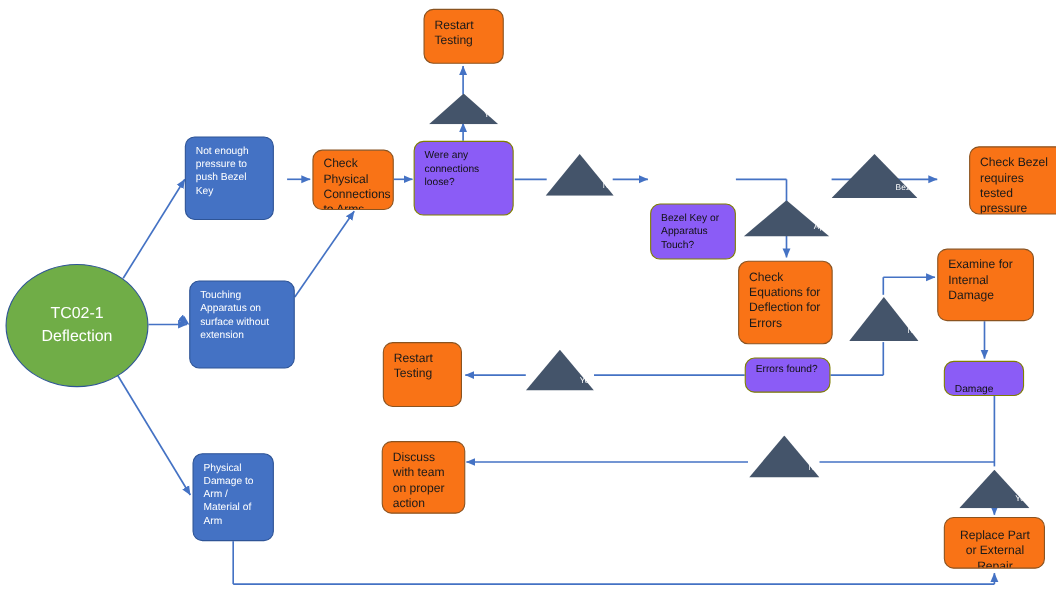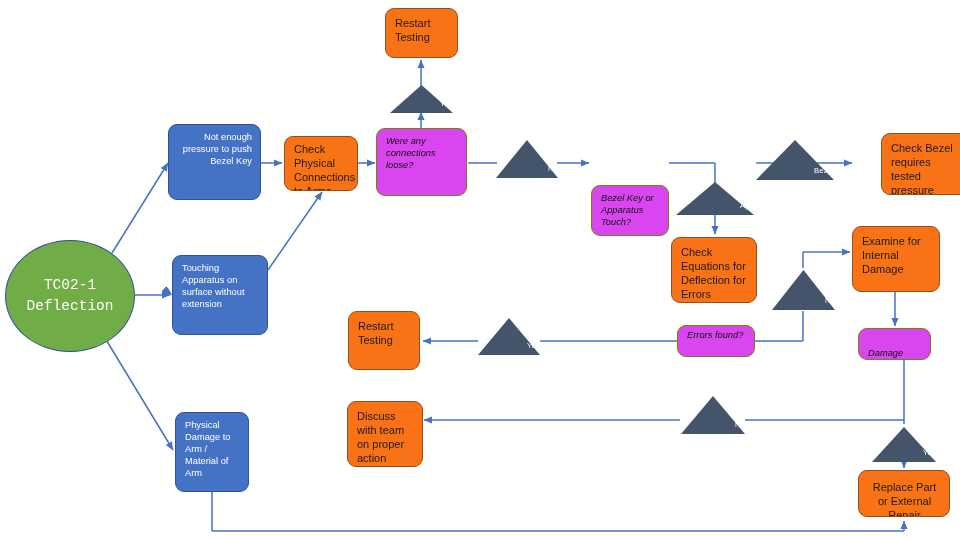--- a/index.html
+++ b/index.html
@@ -29,40 +29,38 @@
     color:#ffffff;
     font-size:9.3px;
   }
   .n-orange{
     background:#f97316;
     border:1.6px solid #8A5320;
     color:#1a1a1a;
     font-size:11px;
   }
   .n-yellow{
-    background:#d946ef;
+    background:#8b5cf6;
     border:1.6px solid #7F7F00;
     color:#111111;
     font-size:9.3px;
-    font-style:italic;
   }
   .n-green{
     background:#70AD47;
     border:1.8px solid #2E5496;
     border-radius:50%;
     color:#ffffff;
     font-size:14.5px;
     text-align:center;
     padding:0;
     display:flex;
     flex-direction:column;
     align-items:center;
     justify-content:center;
     line-height:1.45;
-    font-family:Liberation Mono, monospace;
   }
 
   .tri{
     position:absolute;
     color:#ffffff;
     font-size:7.6px;
     text-align:center;
   }
   .tri .shape{
     position:absolute;left:0;top:0;
@@ -139,21 +137,21 @@
       <path d="M904,531 L212,531"></path>
       <path d="M212,531 L212,492"></path>
       <path d="M904,531 L904,521" marker-end="url(#ah)"></path>
     </g>
   </svg>
 
   <div class="node n-orange" style="left:385px;top:8px;width:73px;height:50px;">
     <span class="txt">Restart Testing</span>
   </div>
 
-  <div class="node n-blue" style="left:168px;top:124px;width:93px;height:76px;text-align:right;">
+  <div class="node n-blue" style="left:168px;top:124px;width:81px;height:76px;">
     <span class="txt">Not enough pressure to push Bezel Key</span>
   </div>
 
   <div class="node n-orange" style="left:284px;top:136px;width:74px;height:55px;padding-top:5px;">
     <span class="txt">Check Physical Connections to Arms.</span>
   </div>
 
   <div class="node n-yellow" style="left:376px;top:128px;width:91px;height:68px;">
     <span class="txt">Were any connections loose?</span>
   </div>
@@ -163,21 +161,21 @@
   </div>
 
   <div class="node n-orange" style="left:853px;top:133px;width:87px;height:62px;margin-left:28px;">
     <span class="txt">Check Bezel requires tested pressure</span>
   </div>
 
   <div class="node n-blue" style="left:172px;top:255px;width:96px;height:80px;">
     <span class="txt">Touching Apparatus on surface without extension</span>
   </div>
 
-  <div class="node n-orange" style="left:671px;top:237px;width:86px;height:66px;">
+  <div class="node n-orange" style="left:671px;top:237px;width:86px;height:76px;">
     <span class="txt">Check Equations for Deflection for Errors</span>
   </div>
 
   <div class="node n-orange" style="left:852px;top:226px;width:88px;height:66px;">
     <span class="txt">Examine for Internal Damage</span>
   </div>
 
   <div class="node n-orange" style="left:348px;top:311px;width:72px;height:59px;">
     <span class="txt">Restart Testing</span>
   </div>

